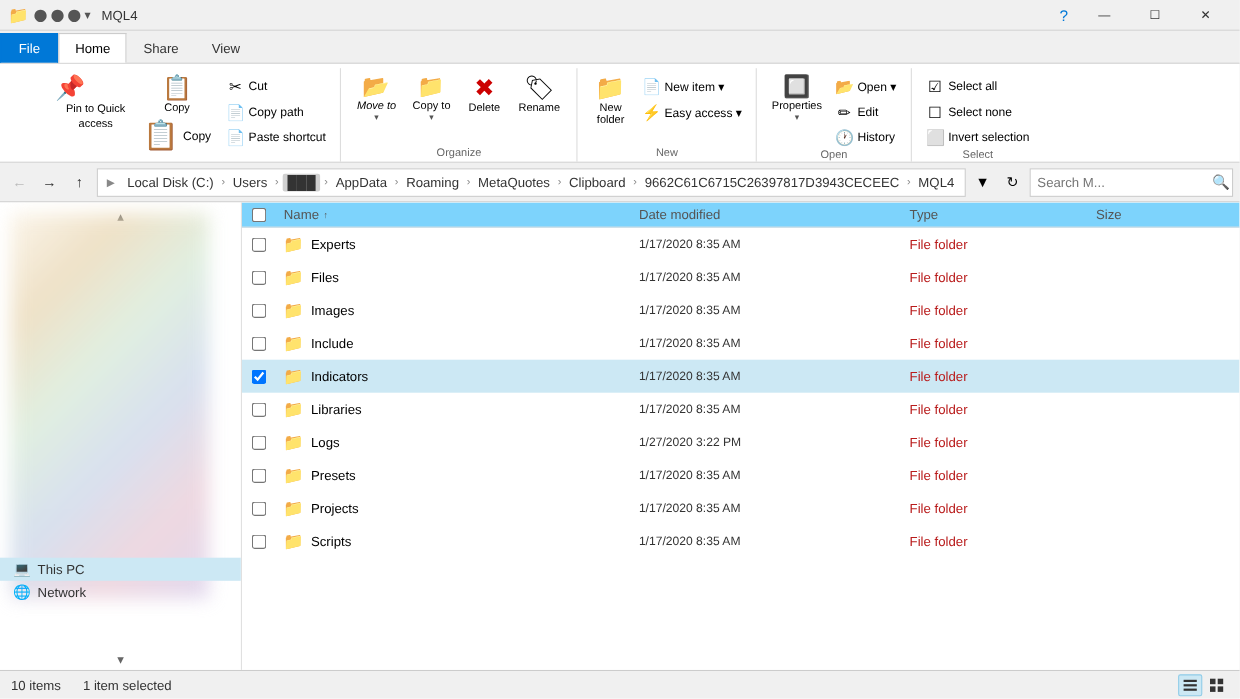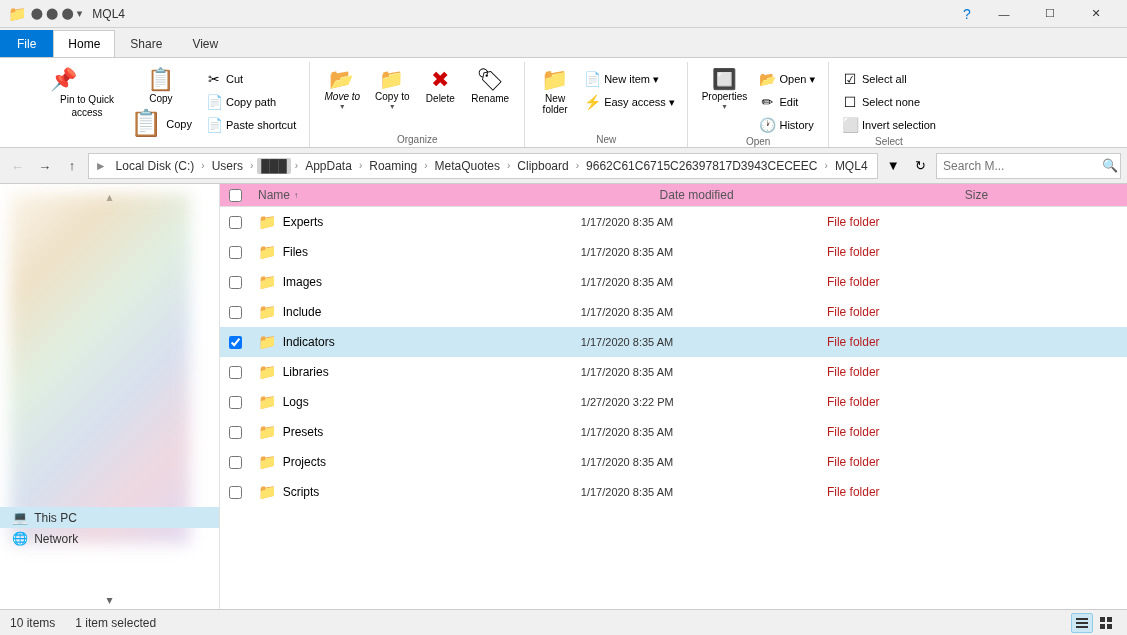--- a/index.html
+++ b/index.html
@@ -49,21 +49,21 @@
     #sidebar { width: 220px; background: white; border-right: 1px solid #e0e0e0; overflow-y: auto; padding: 4px 0; position: relative; }
     #sidebar::-webkit-scrollbar { width: 8px; }
     #sidebar::-webkit-scrollbar-thumb { background: #c0c0c0; }
     .sidebar-blur { width: 180px; height: 350px; background: linear-gradient(135deg, #f9f0e0 0%, #e8d5b0 20%, #d4e8d4 40%, #c8d4e8 60%, #e8c8d4 80%, #d4c8e8 100%); filter: blur(8px); opacity: 0.7; position: absolute; top: 10px; left: 10px; }
     .sidebar-item { display: flex; align-items: center; gap: 6px; padding: 3px 12px; cursor: pointer; font-size: 12px; color: #333; }
     .sidebar-item.selected { background: #cce8f4; }
     .sidebar-scroll-btn { display: flex; align-items: center; justify-content: center; height: 18px; cursor: pointer; color: #666; }
 
     
     #file-list { flex: 1; background: white; display: flex; flex-direction: column; overflow: hidden; }
-    #file-list-header { display: flex; align-items: center; padding: 0; border-bottom: 1px solid #e0e0e0; background: #f9a8d4; }
+    #file-list-header { display: flex; align-items: center; padding: 0; border-bottom: 1px solid #e0e0e0; background: #7dd3fc; }
     .col-checkbox { width: 30px; display: flex; align-items: center; justify-content: center; padding: 4px; }
     .col-name { flex: 2; padding: 4px 8px; font-size: 12px; color: #555; cursor: pointer; display: flex; align-items: center; gap: 4px; }
     .col-date { flex: 1.5; padding: 4px 8px; font-size: 12px; color: #555; cursor: pointer; }
     .col-type { flex: 1; padding: 4px 8px; font-size: 12px; color: #555; cursor: pointer; }
     .col-size { flex: 0.8; padding: 4px 8px; font-size: 12px; color: #555; cursor: pointer; }
     .sort-arrow { font-size: 8px; }
     #file-rows { overflow-y: auto; flex: 1; }
     #file-rows::-webkit-scrollbar { width: 8px; }
     #file-rows::-webkit-scrollbar-thumb { background: #c0c0c0; }
     .file-row { display: flex; align-items: center; padding: 2px 0; cursor: pointer; }
@@ -284,20 +284,21 @@
 
     <div id="file-list-header">
       <div class="col-checkbox">
         <input type="checkbox" style="">
       </div>
       <div class="col-name">
         <span>Name</span>
         <span class="sort-arrow">↑</span>
       </div>
       <div class="col-date">Date modified</div>
+      <div class="col-type">Type</div>
       <div class="col-size">Size</div>
     </div>
 
     <div id="file-rows">
     <div class="file-row">
       <div class="col-checkbox">
         <input type="checkbox" style="">
       </div>
       <div class="col-name">
         <span class="folder-icon-sm">📁</span>

